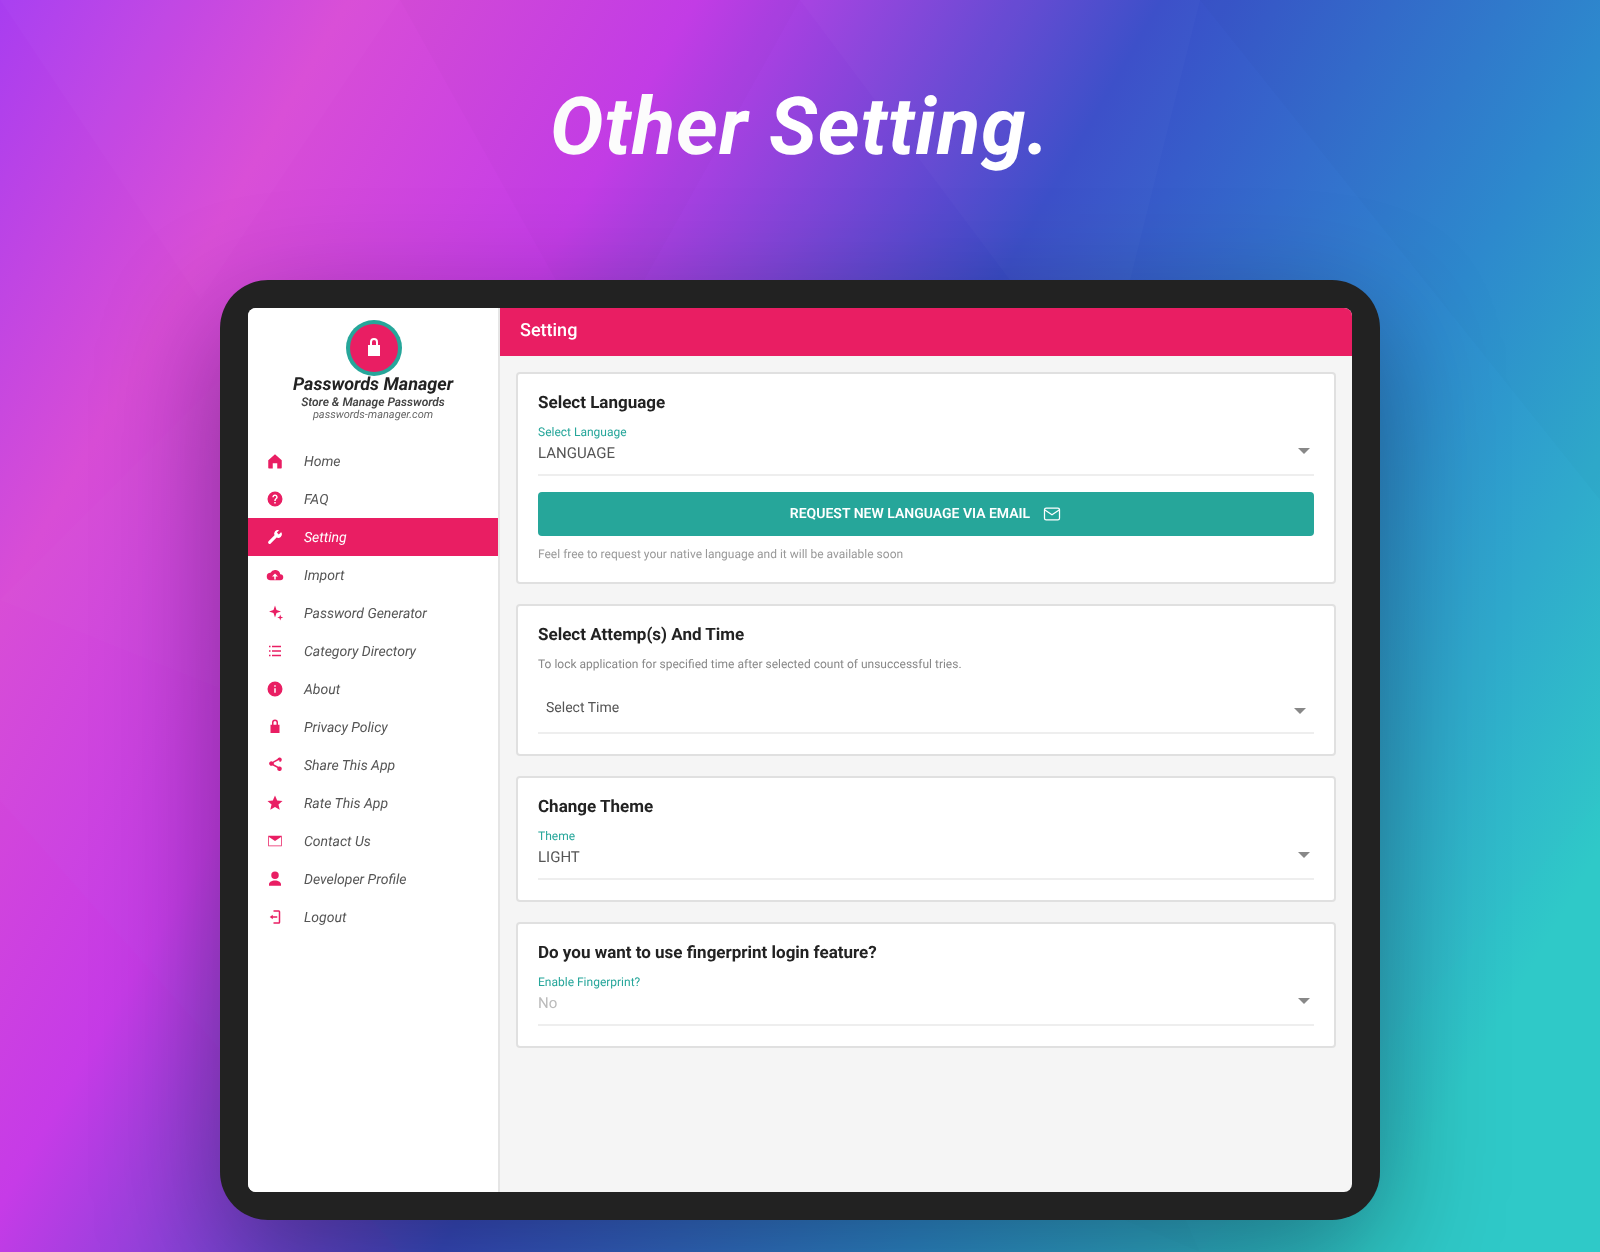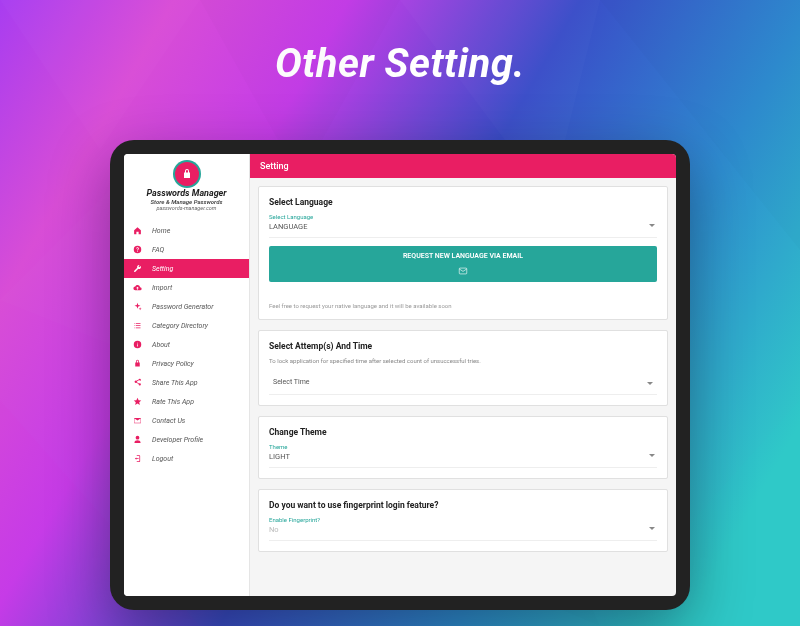--- a/index.html
+++ b/index.html
@@ -33,21 +33,21 @@
 .topbar { background: #e91e63; color: #fff; font-size: 9px; font-weight: 500; padding: 7px 10px; }
 .content { flex: 1; overflow-y: auto; padding: 8px; }
 .card { background: #fff; border: 1px solid #e0e0e0; border-radius: 2px; padding: 10px; margin-bottom: 10px; }
 .card-title { font-size: 8.5px; font-weight: 700; color: #222; margin-bottom: 6px; }
 .card-desc { font-size: 6px; color: #888; margin-bottom: 6px; }
 .field-label { font-size: 6px; color: #26a69a; }
 .field-value { font-size: 7.5px; color: #555; padding: 2px 0 6px; border-bottom: 1px solid #eee; position: relative; }
 .field-value::after { content: ""; position: absolute; right: 2px; top: 4px; width: 0; height: 0; border-left: 3px solid transparent; border-right: 3px solid transparent; border-top: 3px solid #888; }
 .dropdown-row { font-size: 7px; color: #555; padding: 8px 4px; border-bottom: 1px solid #eee; position: relative; }
 .dropdown-row::after { content: ""; position: absolute; right: 4px; top: 12px; width: 0; height: 0; border-left: 3px solid transparent; border-right: 3px solid transparent; border-top: 3px solid #888; }
-.btn-teal { background: #26a69a; color: #fff; text-align: center; font-size: 7px; font-weight: 600; padding: 6px; margin: 8px 0 20px; border-radius: 2px; cursor: pointer; display: flex; align-items: center; justify-content: center; gap: 6px; flex-direction: column; }
+.btn-teal { background: #26a69a; color: #fff; text-align: center; font-size: 7px; font-weight: 600; padding: 6px; margin: 8px 0 6px; border-radius: 2px; cursor: pointer; display: flex; align-items: center; justify-content: center; gap: 6px; }
 .btn-teal svg { width: 10px; height: 10px; fill: none; stroke: #fff; stroke-width: 1.5; }
 .muted { font-size: 6px; color: #999; }
 .val-muted { color: #bbb; }
 </style>
 </head>
 <body>
 
 <svg class="bg-poly" viewBox="0 0 800 626" preserveAspectRatio="none">
   <polygon points="0,0 200,0 100,150" fill="rgba(255,255,255,0.06)"></polygon>
   <polygon points="200,0 400,0 300,180" fill="rgba(0,0,0,0.05)"></polygon>

